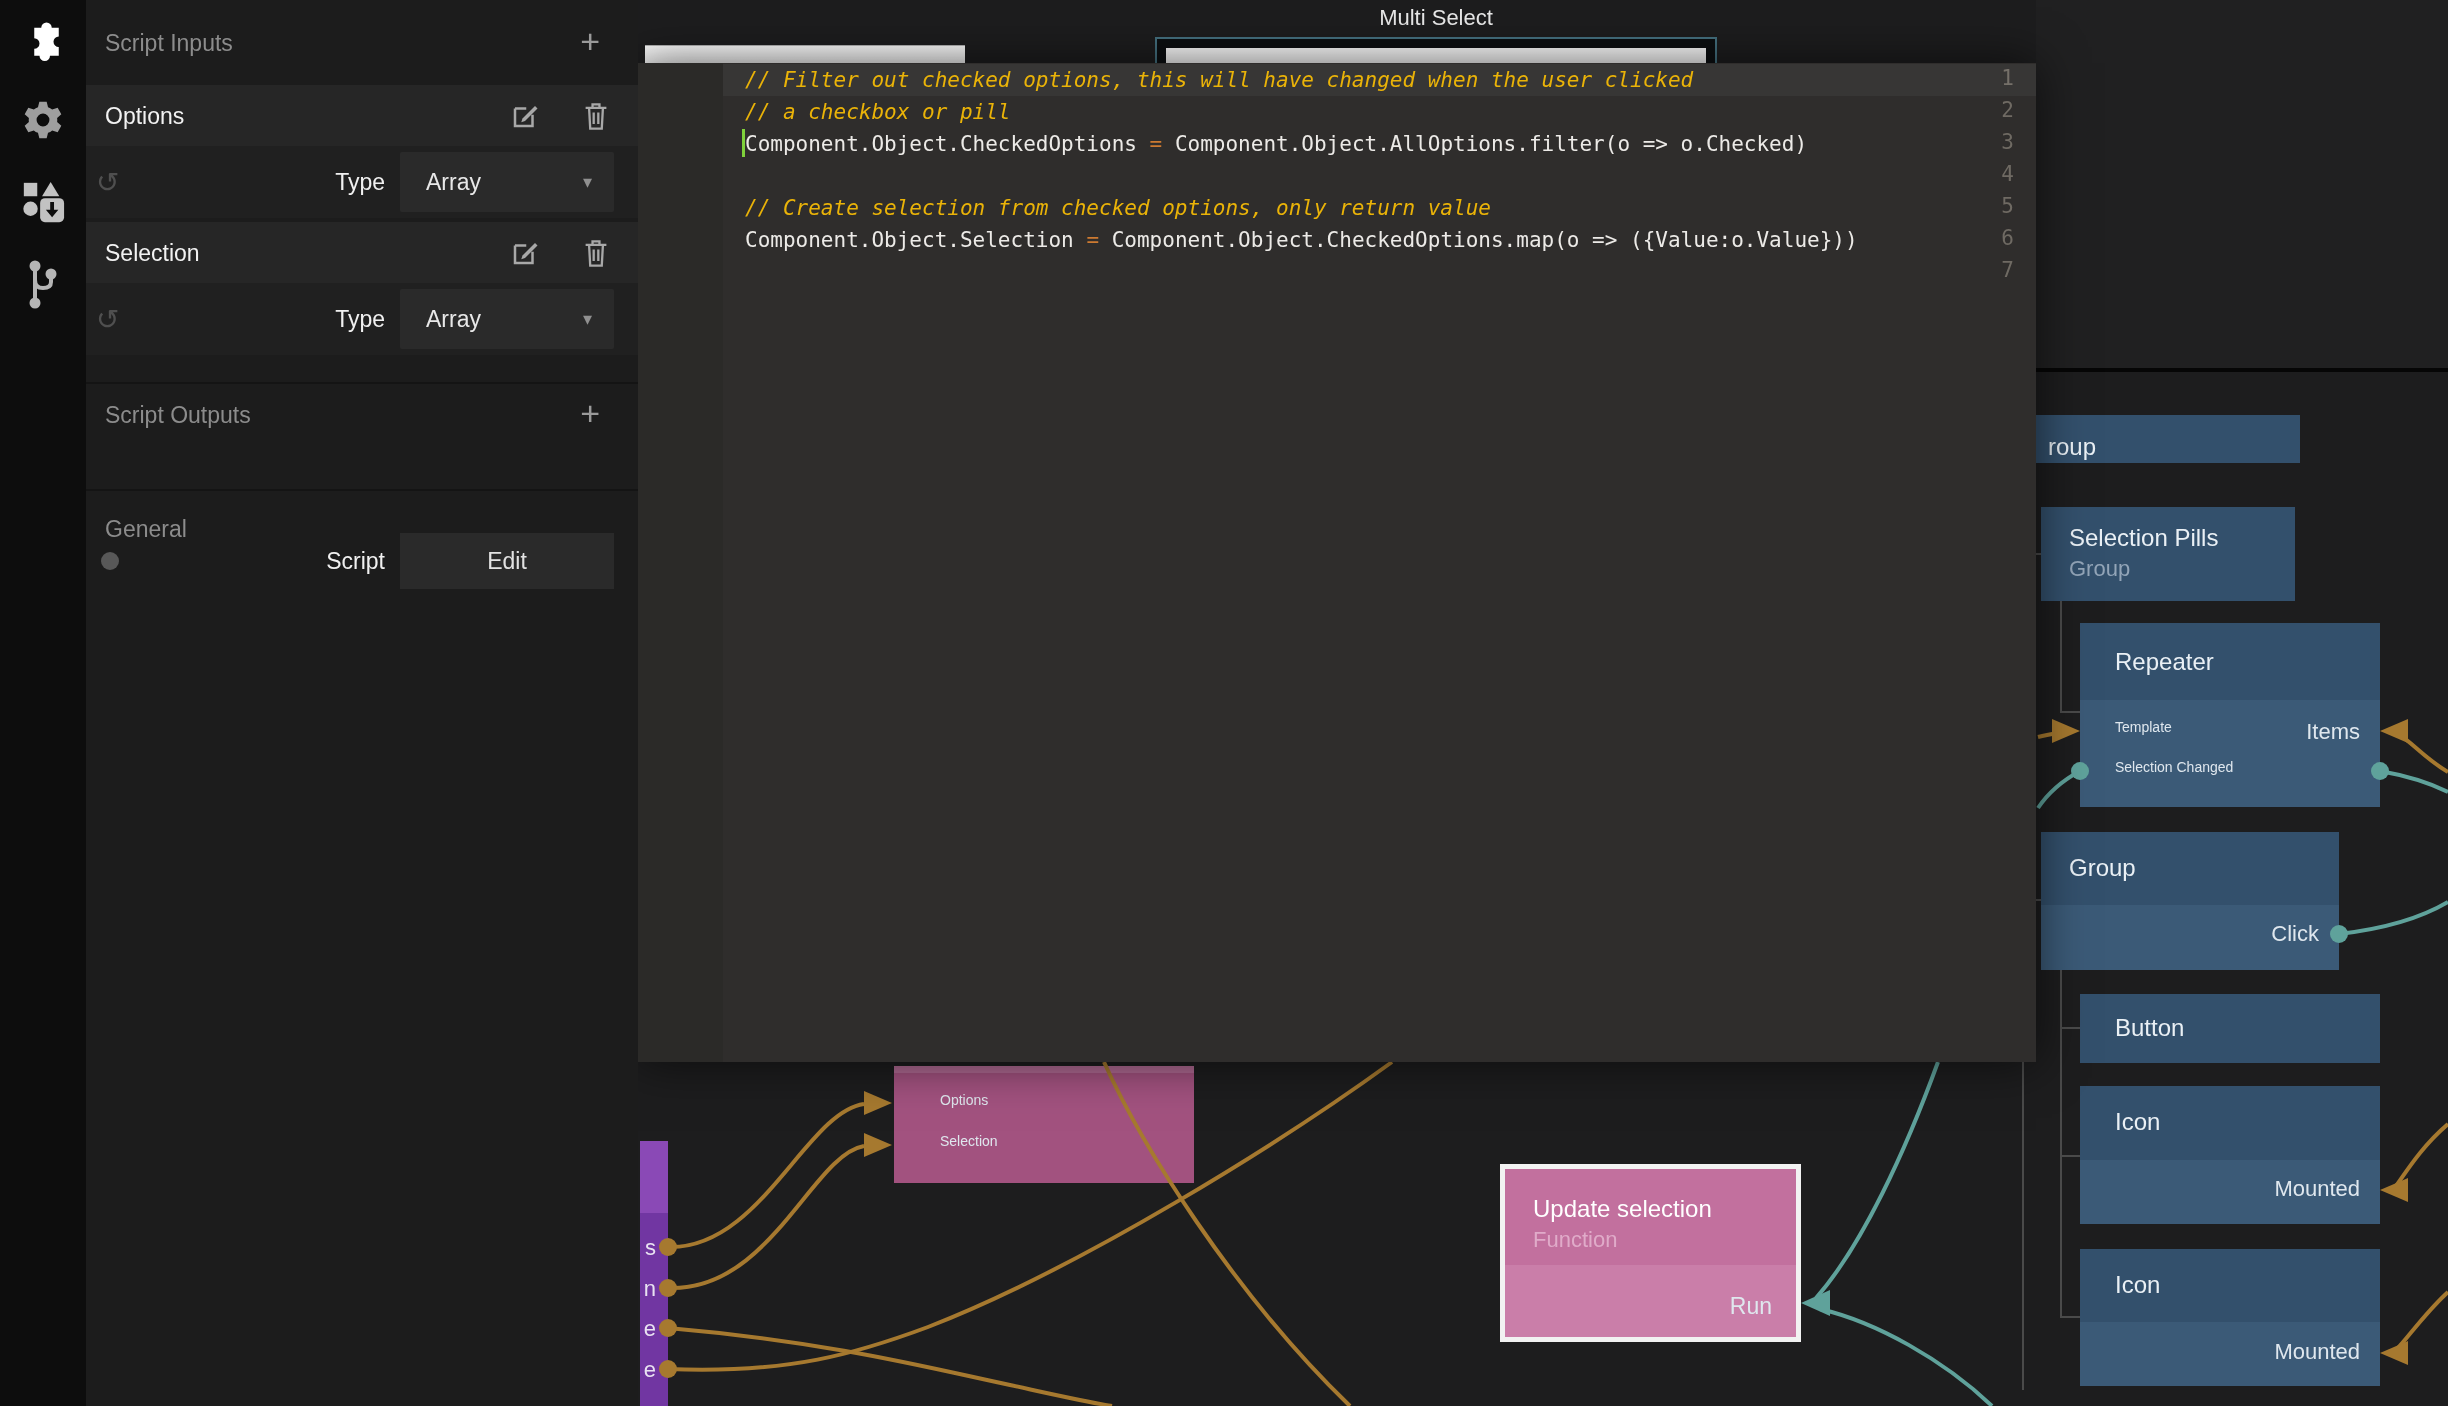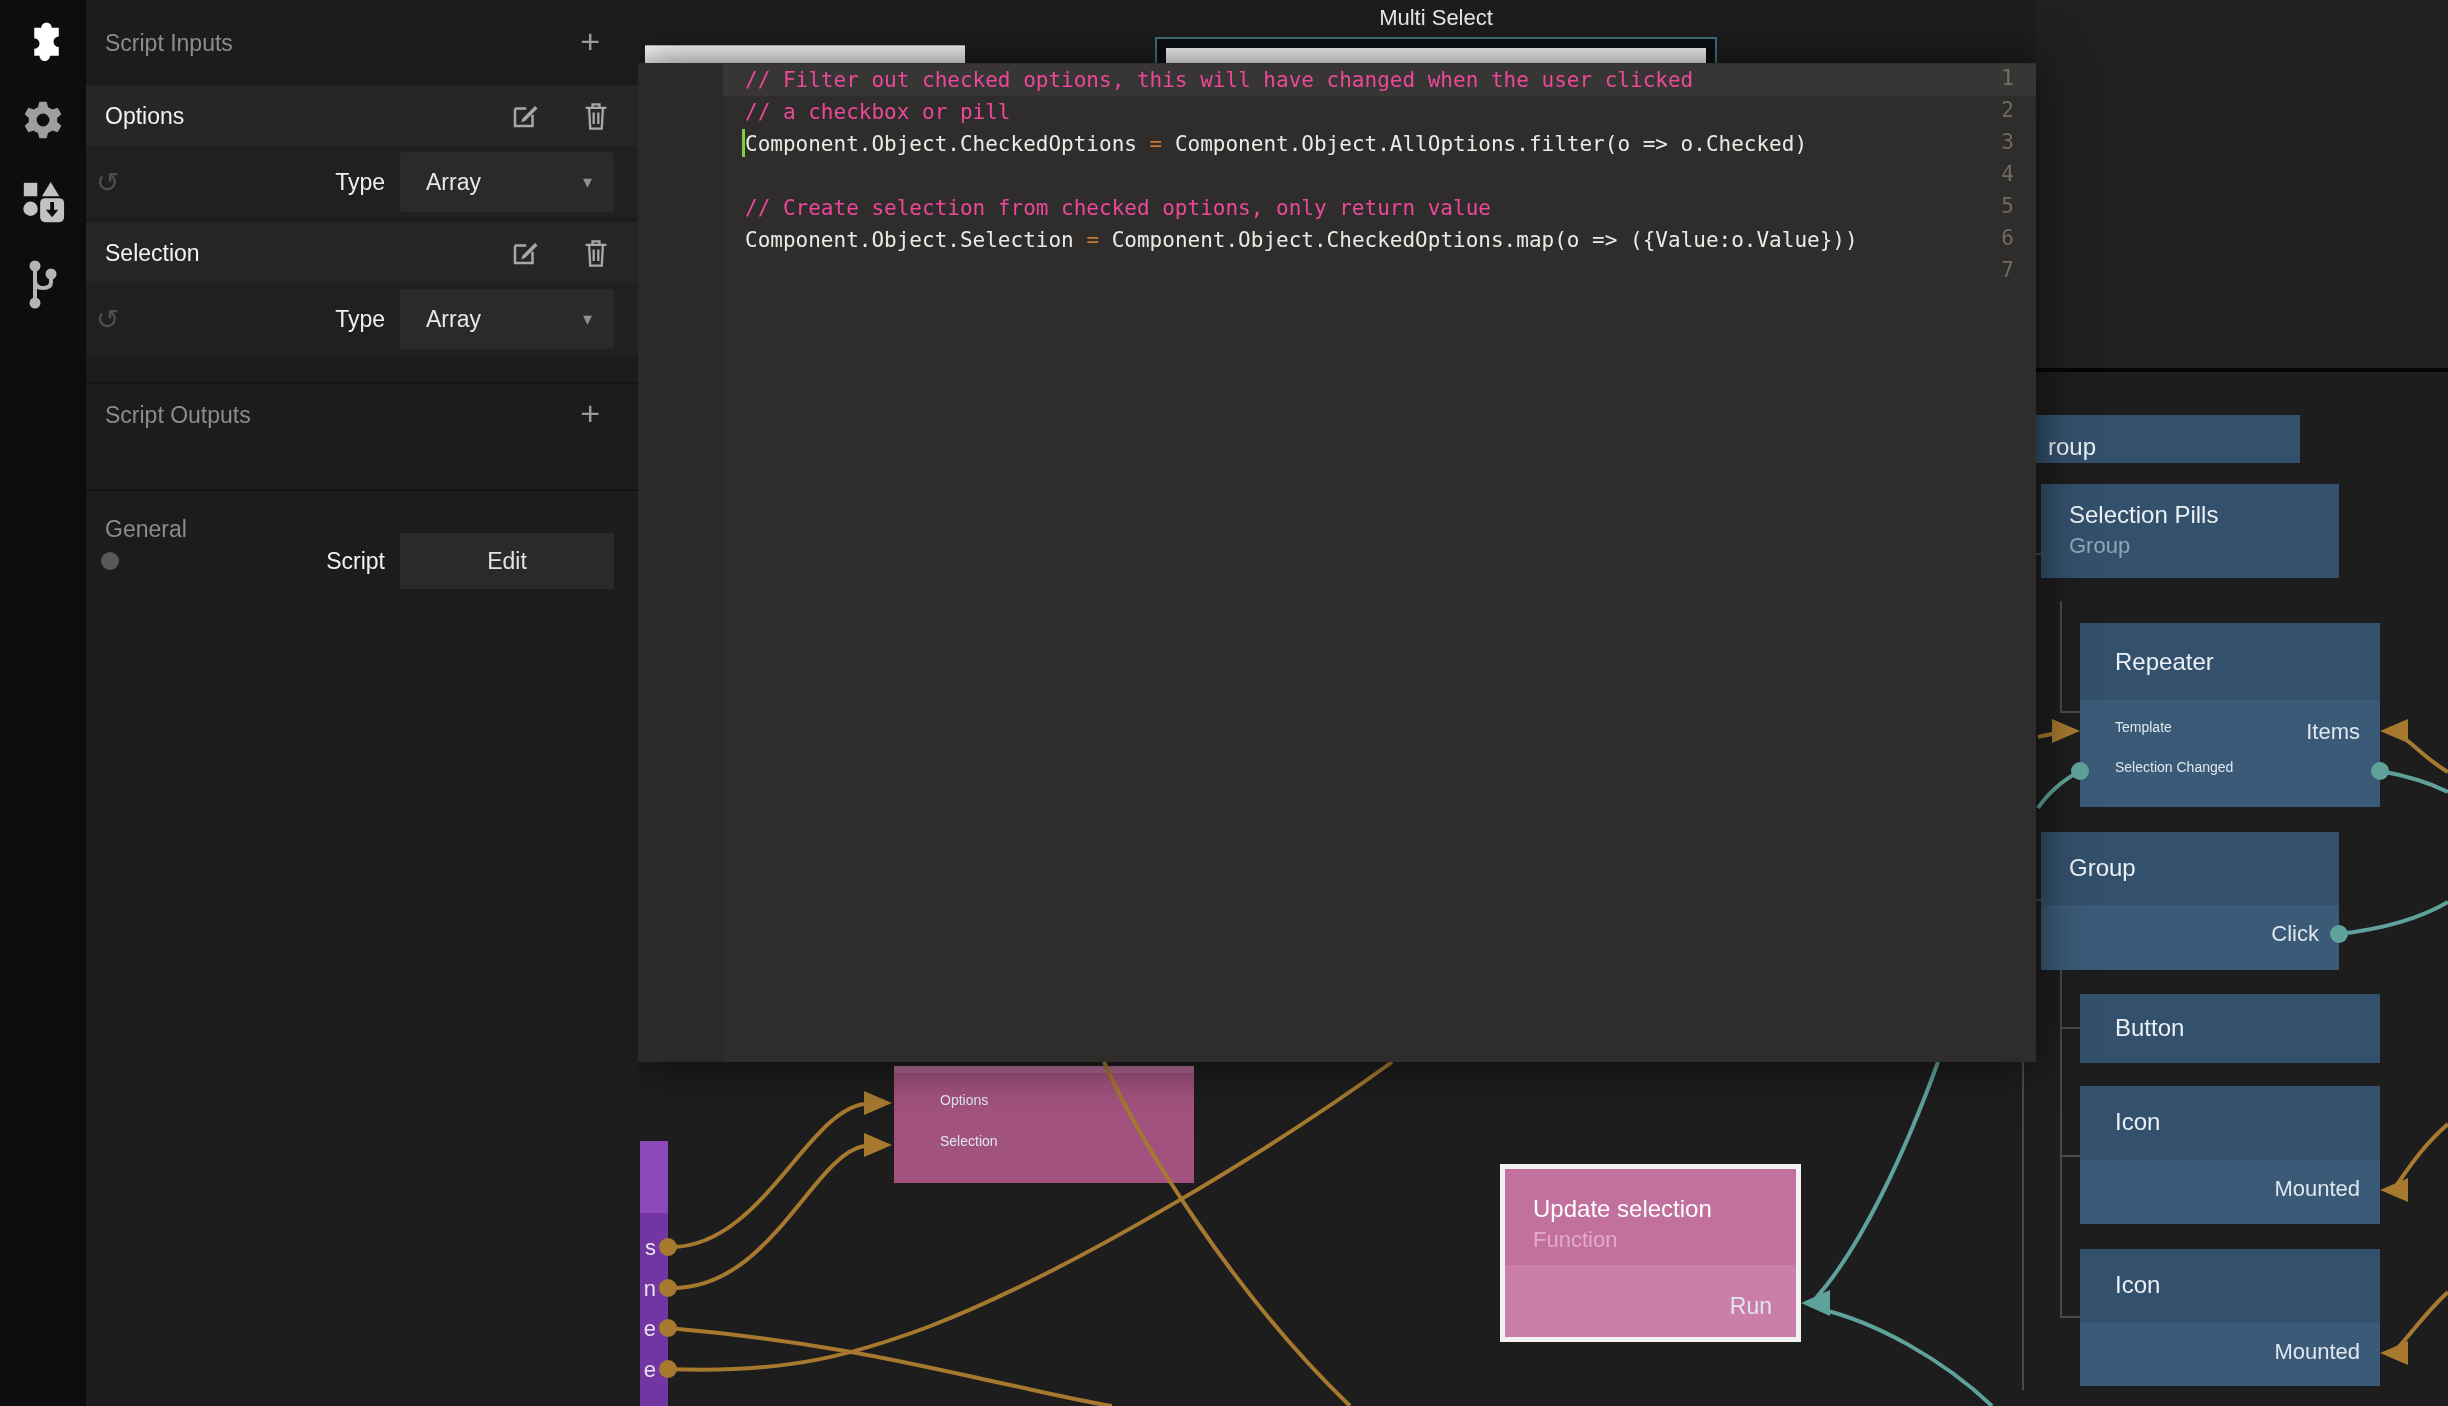--- a/index.html
+++ b/index.html
@@ -66,21 +66,21 @@
   
   #editor{left:637px;top:63px;width:1399px;height:999px;background:#2f2d2c;z-index:20;
           box-shadow:0 0 46px rgba(0,0,0,.6);}
   #editor .pointer{position:absolute;left:-20px;top:490px;width:0;height:0;
       border-top:23px solid transparent;border-bottom:23px solid transparent;border-right:20px solid #2f2d2c;}
   #gutter{position:absolute;left:0;top:0;width:86px;height:999px;background:#2b2a28;}
   .lnum{position:absolute;right:22px;font-size:21px;color:#6f6a63;font-family:"DejaVu Sans Mono",monospace;}
   .cline{position:absolute;left:86px;width:1313px;height:32px;font-family:"DejaVu Sans Mono",monospace;
          font-size:21px;white-space:pre;padding-left:22px;box-sizing:border-box;line-height:32px;}
   .cline.current{background:rgba(255,255,255,.045);}
-  .comment{color:#ec4899;}
+  .comment{color:#eab308;font-style:italic;}
   .code{color:#eceae7;}
   .eq{color:#cd7a31;}
   #cursor{position:absolute;left:105px;top:66px;width:3px;height:28px;background:#7fd13b;z-index:2;}
 </style>
 </head>
 <body>
 
 <div id="app">
 
   <div id="canvas" class="abs"></div>
@@ -100,21 +100,21 @@
   <div class="abs tree" style="left:2060px;top:711px;width:20px;height:2px;"></div>
   <div class="abs tree" style="left:2060px;top:970px;width:2px;height:348px;"></div>
   <div class="abs tree" style="left:2060px;top:1027px;width:20px;height:2px;"></div>
   <div class="abs tree" style="left:2060px;top:1155px;width:20px;height:2px;"></div>
   <div class="abs tree" style="left:2060px;top:1316px;width:20px;height:2px;"></div>
 
   <div class="node" id="node-group-clipped" style="left:2036px;top:415px;width:264px;height:48px;background:#33506c;">
     <div class="ntitle" style="top:18px;left:12px;">roup</div>
   </div>
 
-  <div class="node" id="node-selection-pills" style="left:2041px;top:484px;width:298px;height:94px;background:#33506c;">
+  <div class="node" id="node-selection-pills" style="left:2041px;top:507px;width:254px;height:94px;background:#33506c;">
     <div class="ntitle" style="top:17px;left:28px;">Selection Pills</div>
     <div class="nsub" style="top:49px;left:28px;">Group</div>
   </div>
 
   <div class="node" id="node-repeater" style="left:2080px;top:623px;width:300px;height:184px;">
     <div class="nhead" style="height:77px;"></div>
     <div class="nbody" style="top:77px;height:107px;"></div>
     <div class="ntitle" style="top:25px;">Repeater</div>
     <div class="pleft" style="top:96px;">Template</div>
     <div class="pright" style="top:96px;">Items</div>

